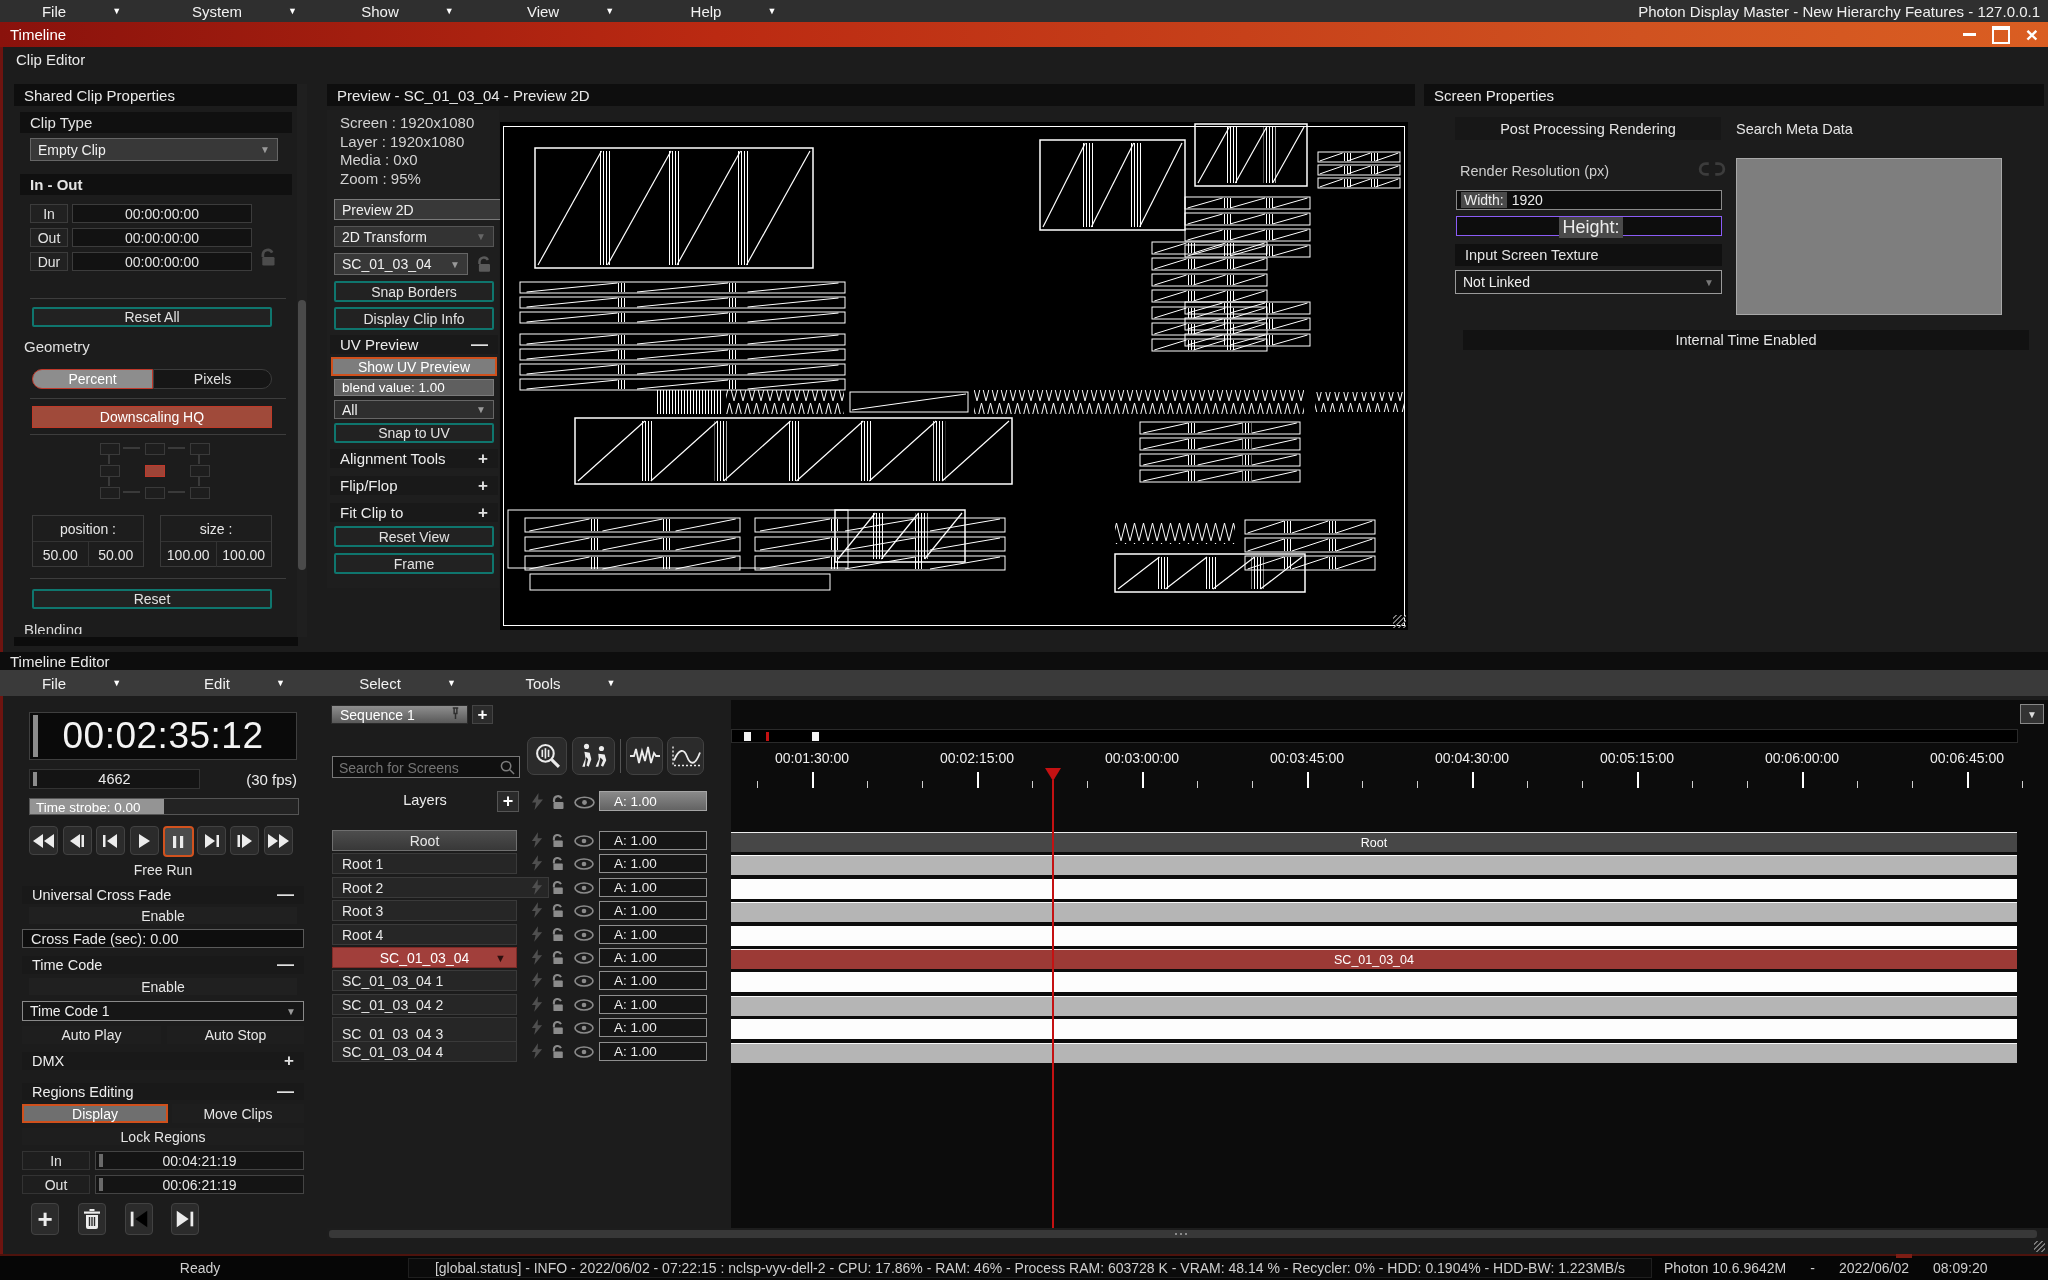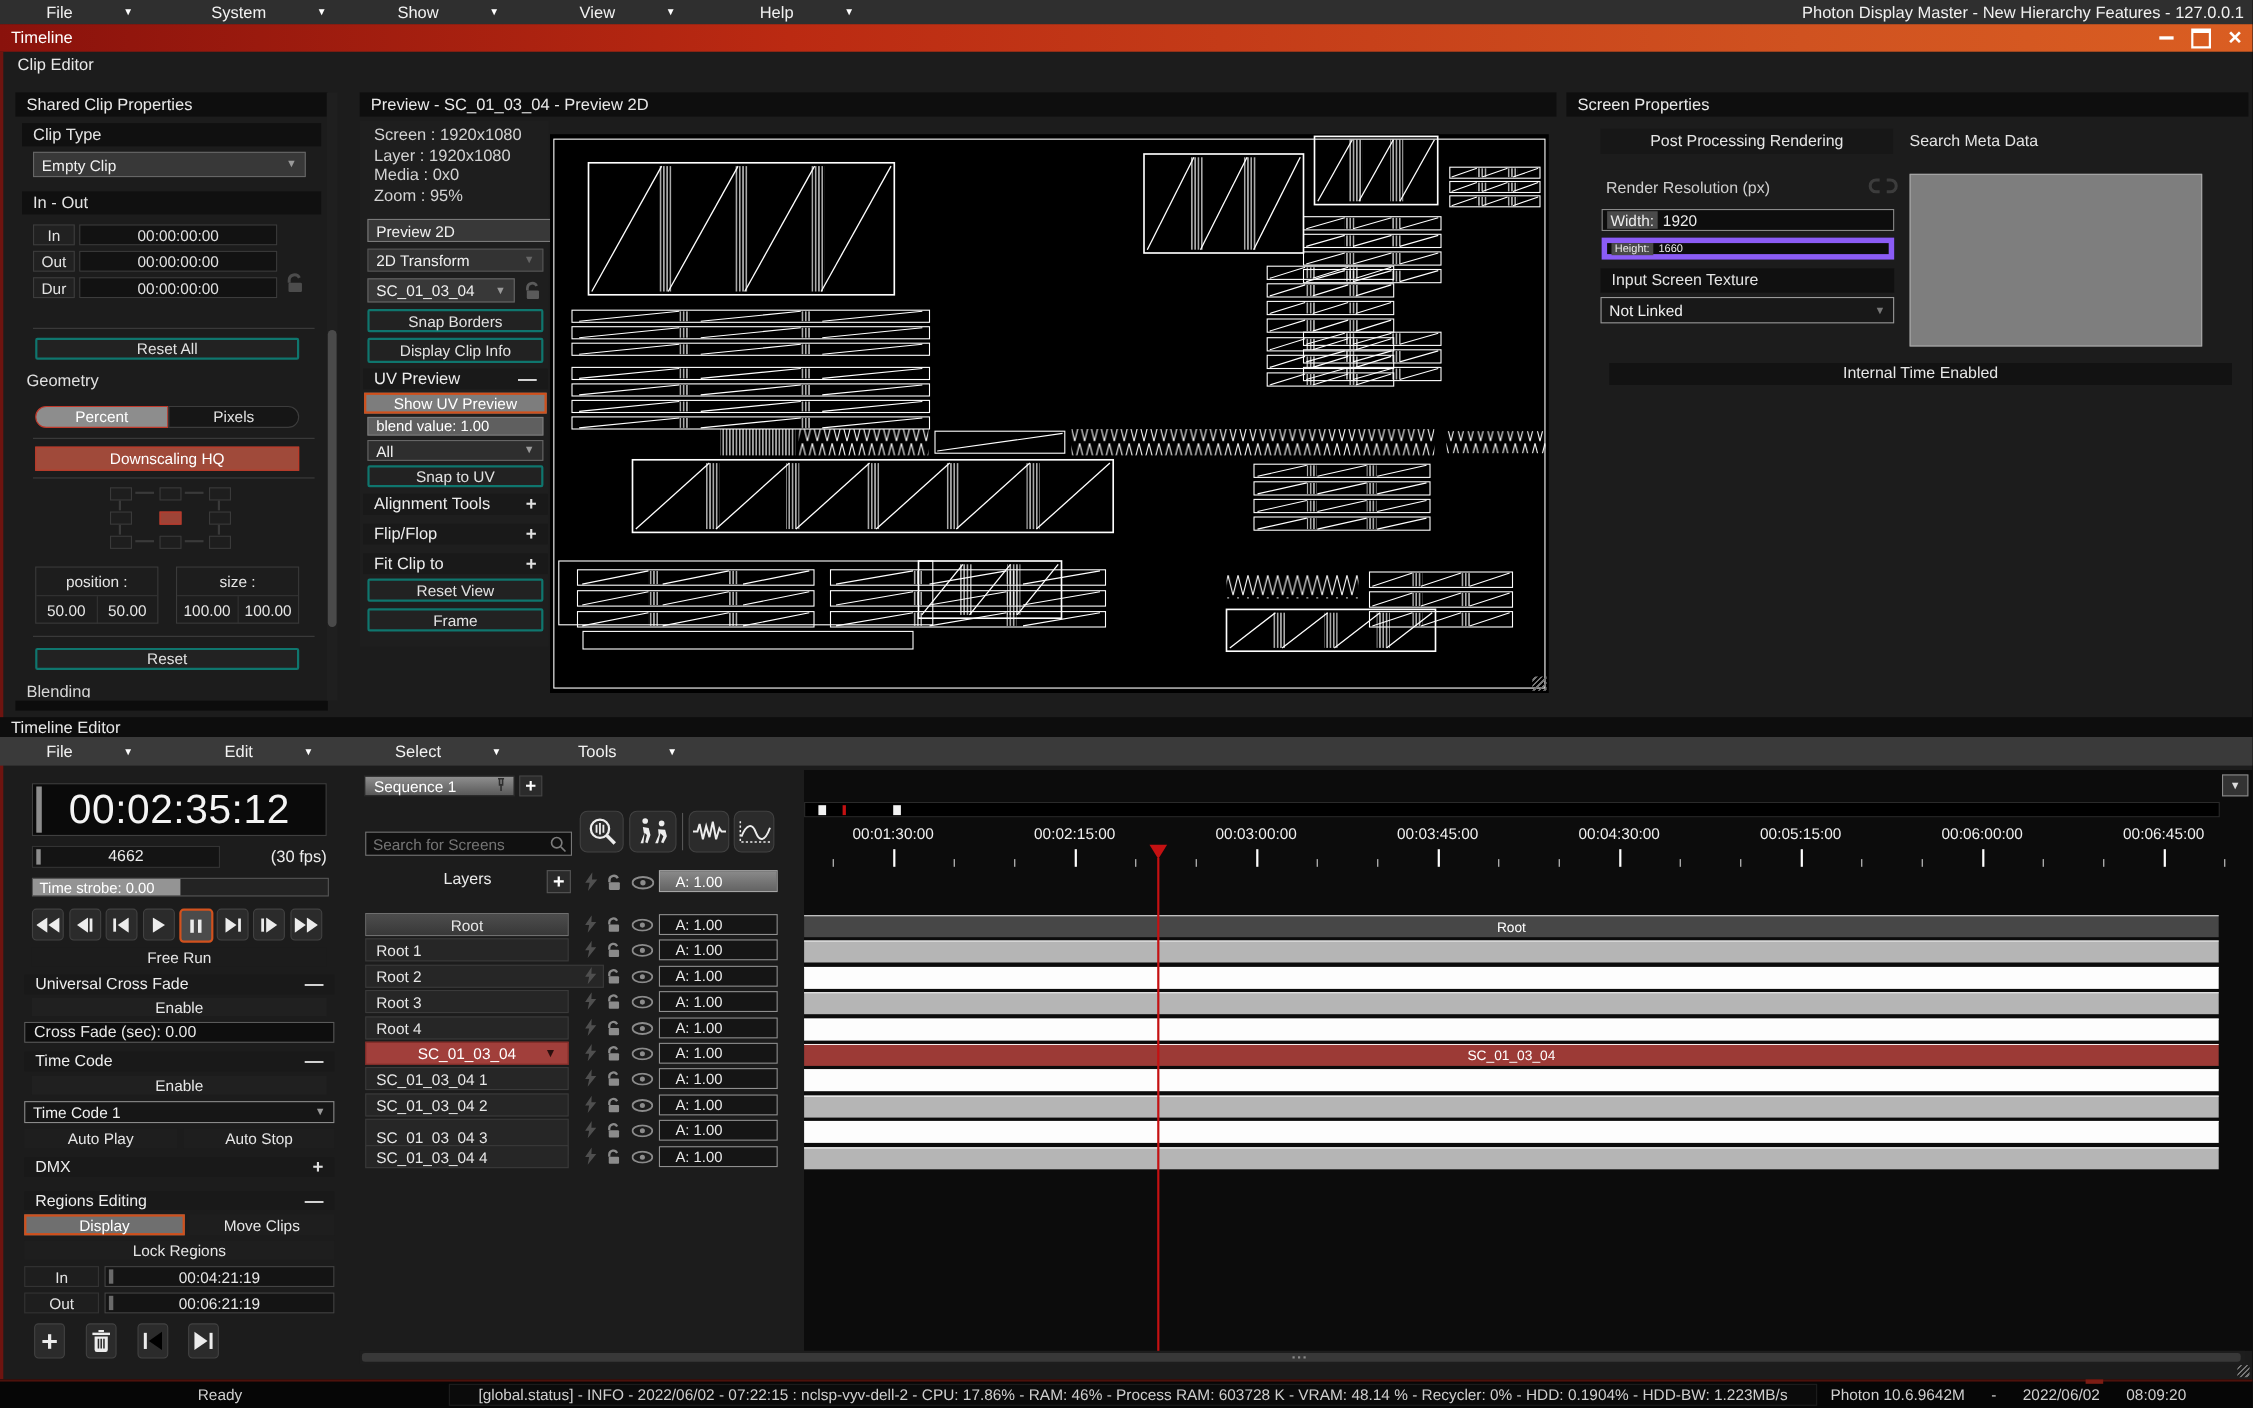--- a/index.html
+++ b/index.html
@@ -91,21 +91,21 @@
   <div class="a" style="left:0;top:47px;width:3px;height:1207px;background:#6e1410;"></div>
 
   <div class="a" style="left:16px;top:51px;font-size:15px;color:#e9e9e9;">Clip Editor</div>
 
   <div class="a hdr" style="left:14px;top:84px;width:284px;height:22px;">Shared Clip Properties</div>
   <div class="a sub" style="left:20px;top:112px;width:272px;height:21px;">Clip Type</div>
   <div class="a dd" style="left:30px;top:138px;width:248px;height:23px;">
     <span>Empty Clip</span>
       <span class="ar">▼</span>
   </div>
-  <div class="a sub" style="left:20px;top:174px;width:272px;height:21px;">In - Out</div>
+  <div class="a sub" style="left:20px;top:174px;width:272px;height:21px;font-weight:bold;">In - Out</div>
 
   <div class="a fld" style="left:30px;top:204px;width:38px;height:19px;background:#212121;">In</div>
   <div class="a fld" style="left:72px;top:204px;width:180px;height:19px;">00:00:00:00</div>
   <div class="a fld" style="left:30px;top:228px;width:38px;height:19px;background:#212121;">Out</div>
   <div class="a fld" style="left:72px;top:228px;width:180px;height:19px;">00:00:00:00</div>
   <div class="a fld" style="left:30px;top:252px;width:38px;height:19px;background:#212121;">Dur</div>
   <div class="a fld" style="left:72px;top:252px;width:180px;height:19px;">00:00:00:00</div>
   <span class="a" style="left:258px;top:246px;color:#4c4c4c;">
     <svg width="22" height="22" viewBox="0 0 18 16">
         <path d="M4 8 V6 a4 4 0 0 1 7.6 -1.6" fill="none" stroke="currentColor" stroke-width="2.2"></path>
@@ -521,21 +521,21 @@
   <div class="a" style="left:1460px;top:163px;font-size:14.5px;color:#cecece;">Render Resolution (px)</div>
   <span class="a" style="left:1698px;top:160px;color:#3c3c3c;">
     <svg width="28" height="18" viewBox="0 0 26 16">
         <path d="M10 3 H7 a5 5 0 0 0 0 10 h3 M16 3 h3 a5 5 0 0 1 0 10 h-3" fill="none" stroke="currentColor" stroke-width="2.6"></path>
       </svg>
   </span>
   <div class="a fc" style="left:1456px;top:190px;width:266px;height:20px;background:#0d0d0d;border:1px solid #8a8a8a;color:#ececec;font-size:14px;padding-left:4px;gap:5px;">
     <span class="chip">Width:</span>
     <span>1920</span>
   </div>
-  <div class="a fc" style="left:1456px;top:216px;width:266px;height:20px;background:#0d0d0d;border:5px solid #8b5cf6;color:#ececec;font-size:10px;padding-left:4px;gap:5px;">
+  <div class="a fc" style="left:1456px;top:216px;width:266px;height:20px;background:#0d0d0d;border:1px solid #8b5cf6;color:#ececec;font-size:18px;padding-left:4px;gap:5px;flex-direction:column;">
     <span class="chip">Height:</span>
     <span>1660</span>
   </div>
   <div class="a sub" style="left:1455px;top:244px;width:267px;height:22px;font-size:14.5px;">Input Screen Texture</div>
   <div class="a dd" style="left:1455px;top:270px;width:267px;height:24px;background:#181818;border-color:#9a9a9a;">
     <span>Not Linked</span>
       <span class="ar" style="color:#777;">▼</span>
   </div>
   <div class="a btnflat" style="left:1463px;top:330px;width:566px;height:20px;background:#121212;font-size:14.5px;">Internal Time Enabled</div>
 

